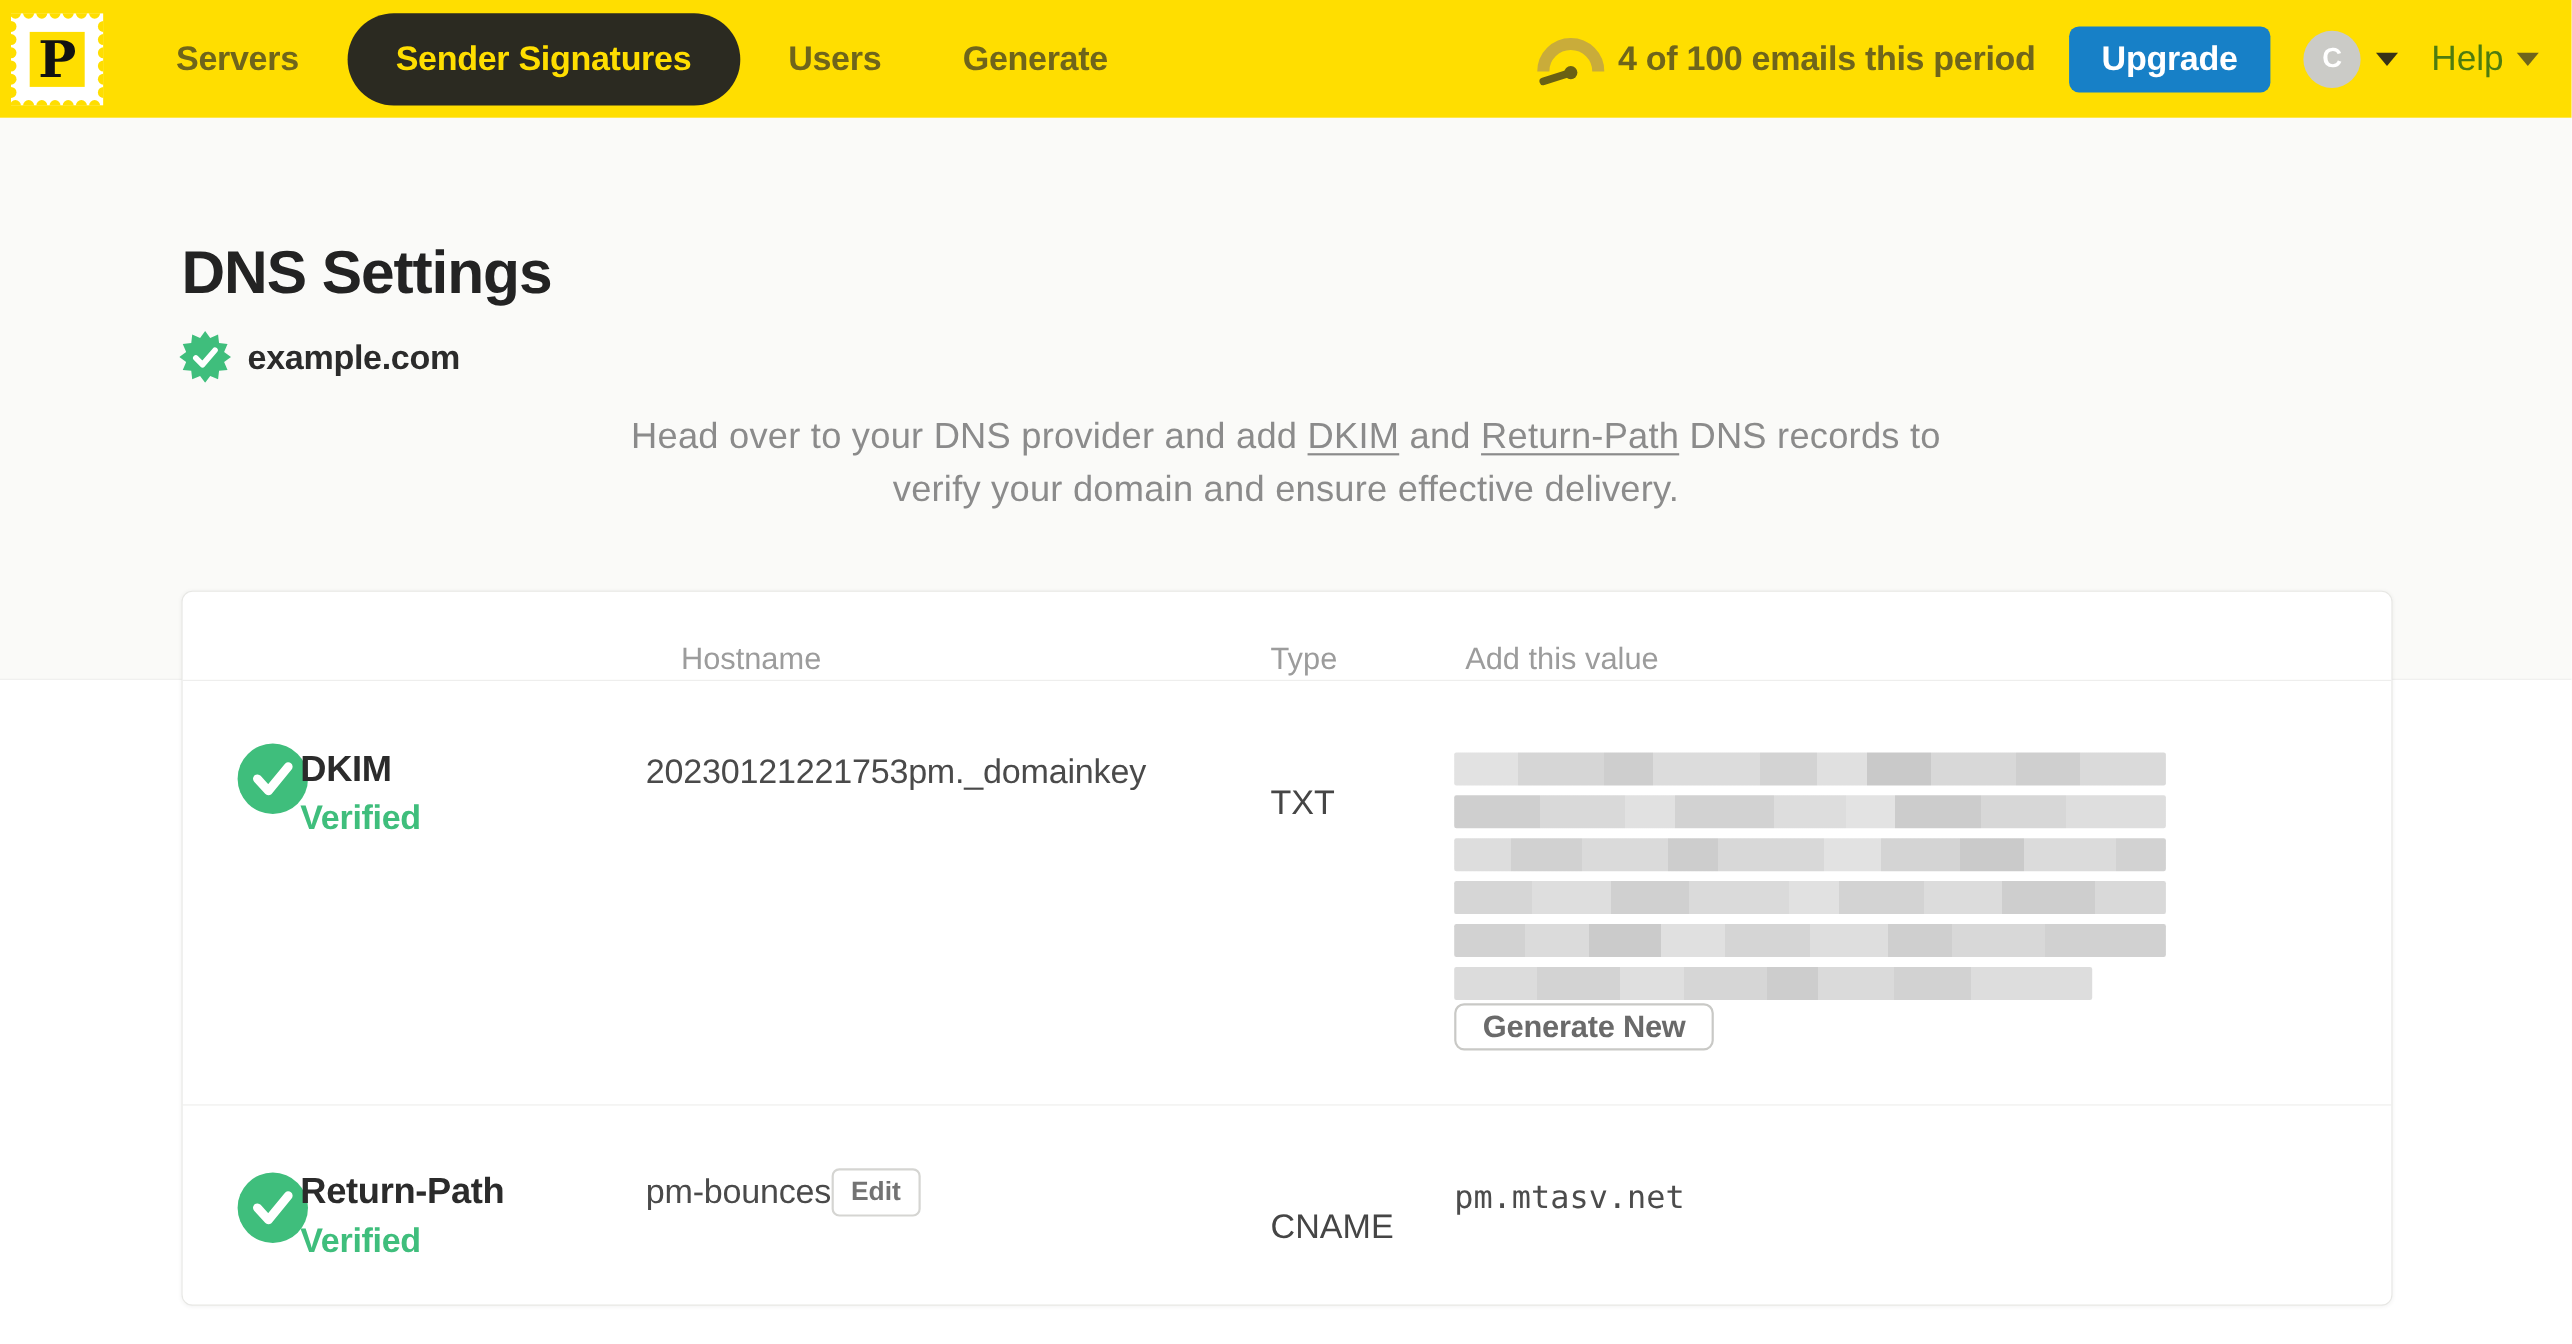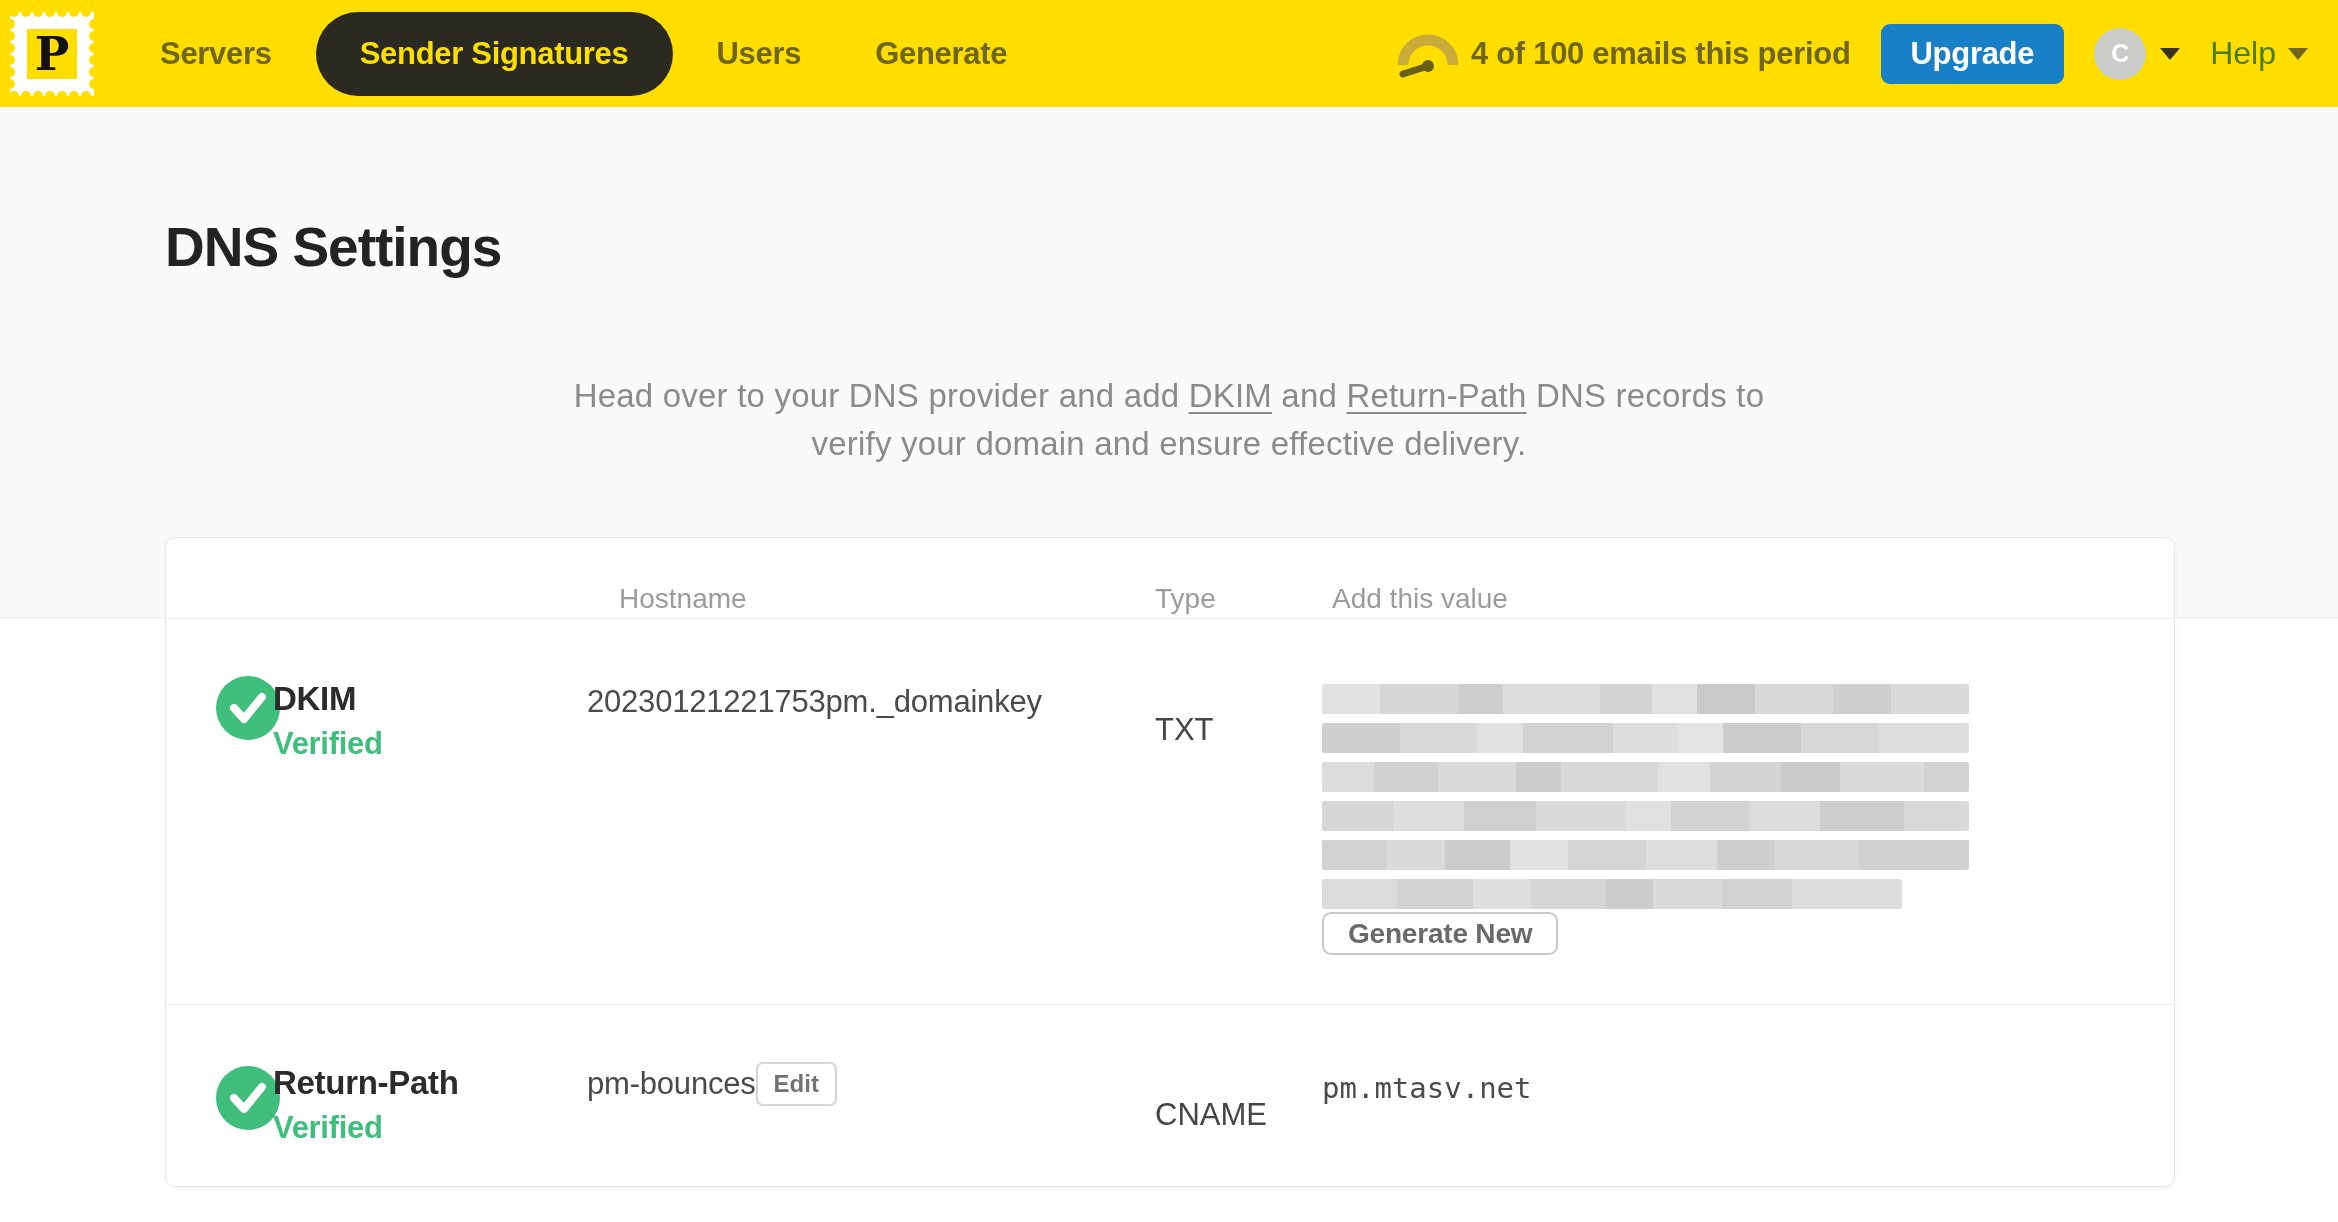--- a/index.html
+++ b/index.html
@@ -165,20 +165,27 @@
         <span class="help-label">Help</span>
         <span class="caret"></span>
       </button>
     </div>
   </div>
 
   <div class="white-band"></div>
 
   <h1 class="page-title">DNS Settings</h1>
 
+  <div class="domain-row">
+    <svg class="seal" viewBox="0 0 100 100">
+      <polygon fill="#3FBE7C" points="100,50 86.7,59.8 93.3,75 76.9,76.9 75,93.3 59.8,86.7 50,100 40.2,86.7 25,93.3 23.1,76.9 6.7,75 13.3,59.8 0,50 13.3,40.2 6.7,25 23.1,23.1 25,6.7 40.2,13.3 50,0 59.8,13.3 75,6.7 76.9,23.1 93.3,25 86.7,40.2"></polygon>
+      <path d="M32 52 l13 13 l24 -28" fill="none" stroke="#ffffff" stroke-width="11" stroke-linecap="round" stroke-linejoin="round"></path>
+    </svg>
+    <span class="domain-name">example.com</span>
+  </div>
 
   <p class="intro"><span>Head over to your DNS provider and add </span><a>DKIM</a><span> and </span><a>Return-Path</a><span> DNS records to</span><br><span>verify your domain and ensure effective delivery.</span></p>
 
   <div class="card">
 
     <div class="col-head head-hostname">Hostname</div>
     <div class="col-head head-type">Type</div>
     <div class="col-head head-value">Add this value</div>
     <div class="head-divider"></div>
 

